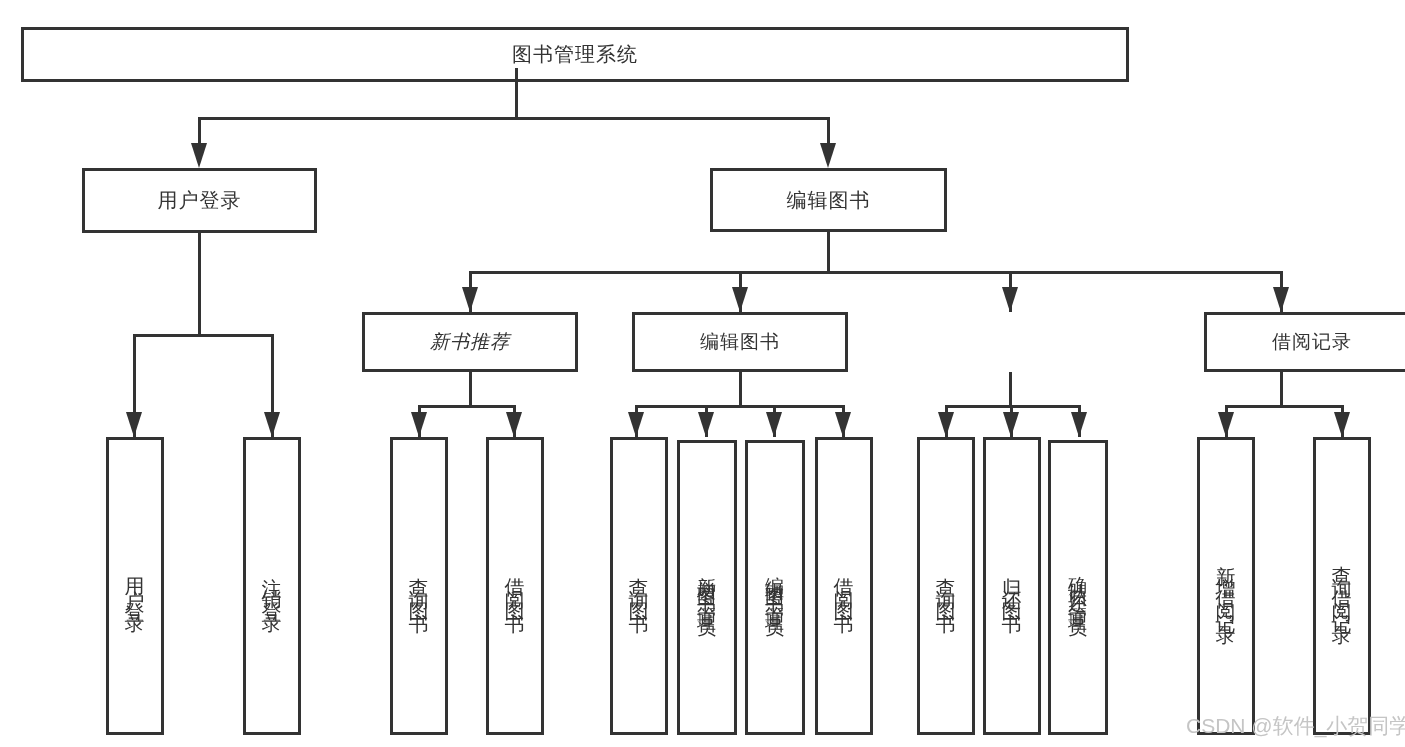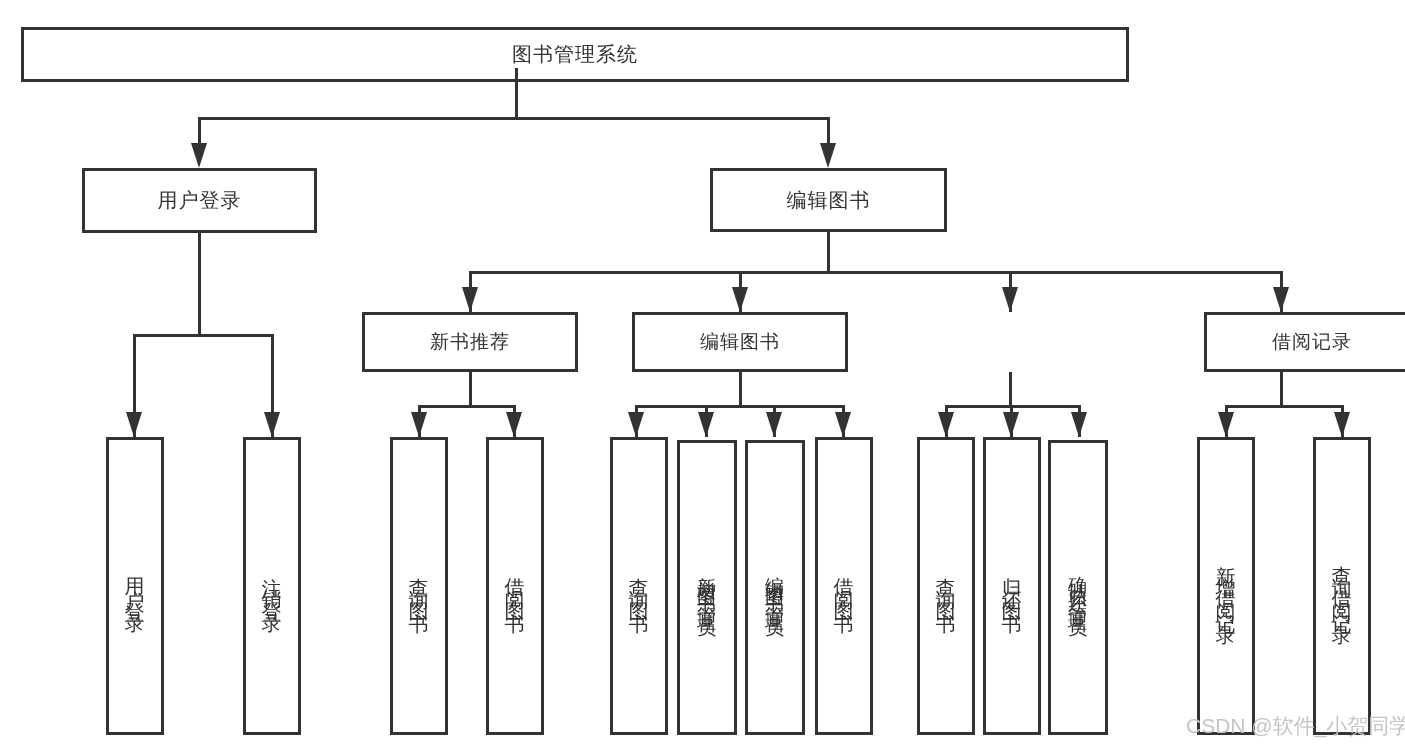--- a/index.html
+++ b/index.html
@@ -90,21 +90,21 @@
   <div class="hline" style="left:469px; top:271px; width:814px;"></div>
   <div class="vline" style="left:469px; top:271px; height:41px;"></div>
   <div class="arrow" style="left:462px; top:287px;"></div>
   <div class="vline" style="left:739px; top:271px; height:41px;"></div>
   <div class="arrow" style="left:732px; top:287px;"></div>
   <div class="vline" style="left:1009px; top:271px; height:41px;"></div>
   <div class="arrow" style="left:1002px; top:287px;"></div>
   <div class="vline" style="left:1280px; top:271px; height:41px;"></div>
   <div class="arrow" style="left:1273px; top:287px;"></div>
 
-  <div class="node hnode l2node" style="left:362px; top:312px; width:216px; height:60px;">
+  <div class="node hnode l2node" style="left:362px; top:312px; width:216px; height:60px;font-style:italic;">
     <span>新书推荐</span>
   </div>
   <div class="node hnode l2node" style="left:632px; top:312px; width:216px; height:60px;">
     <span>编辑图书</span>
   </div>
   <div class="node hnode l2node" style="left:1174px; top:312px; width:216px; height:60px;margin-left:30px;">
     <span>借阅记录</span>
   </div>
 
   <div class="vline" style="left:469px; top:372px; height:36px;"></div>

